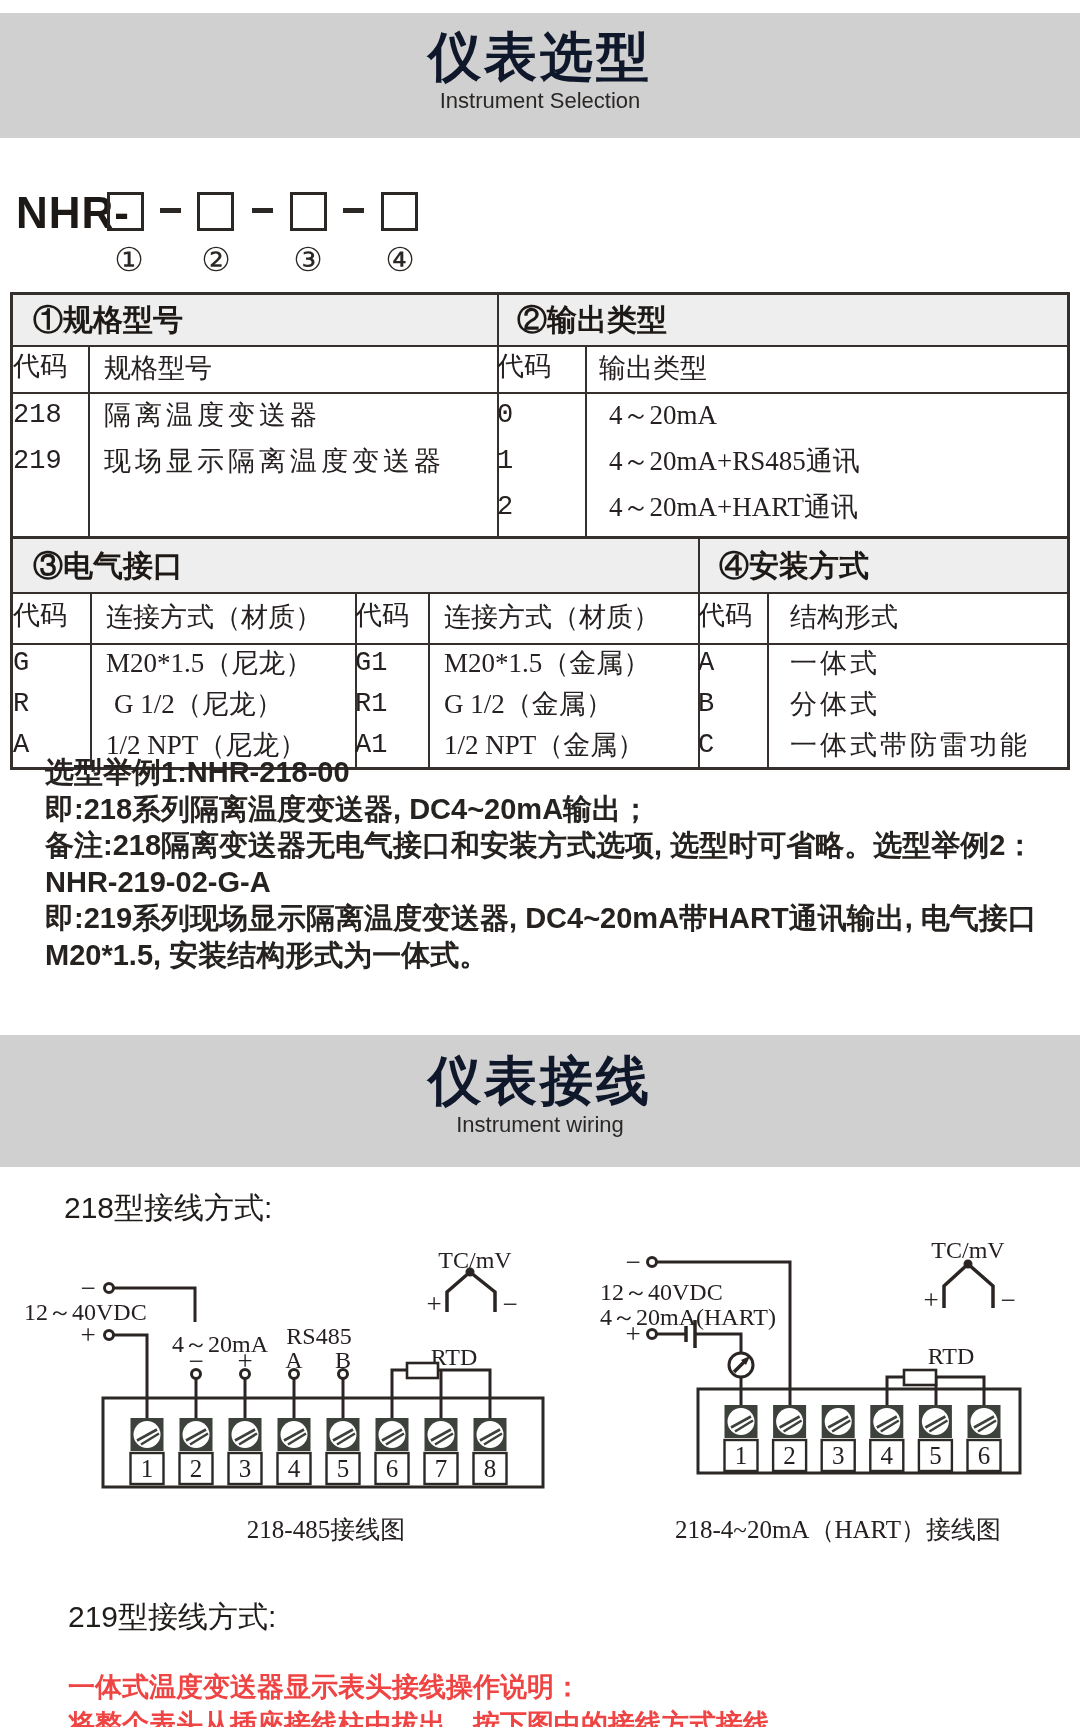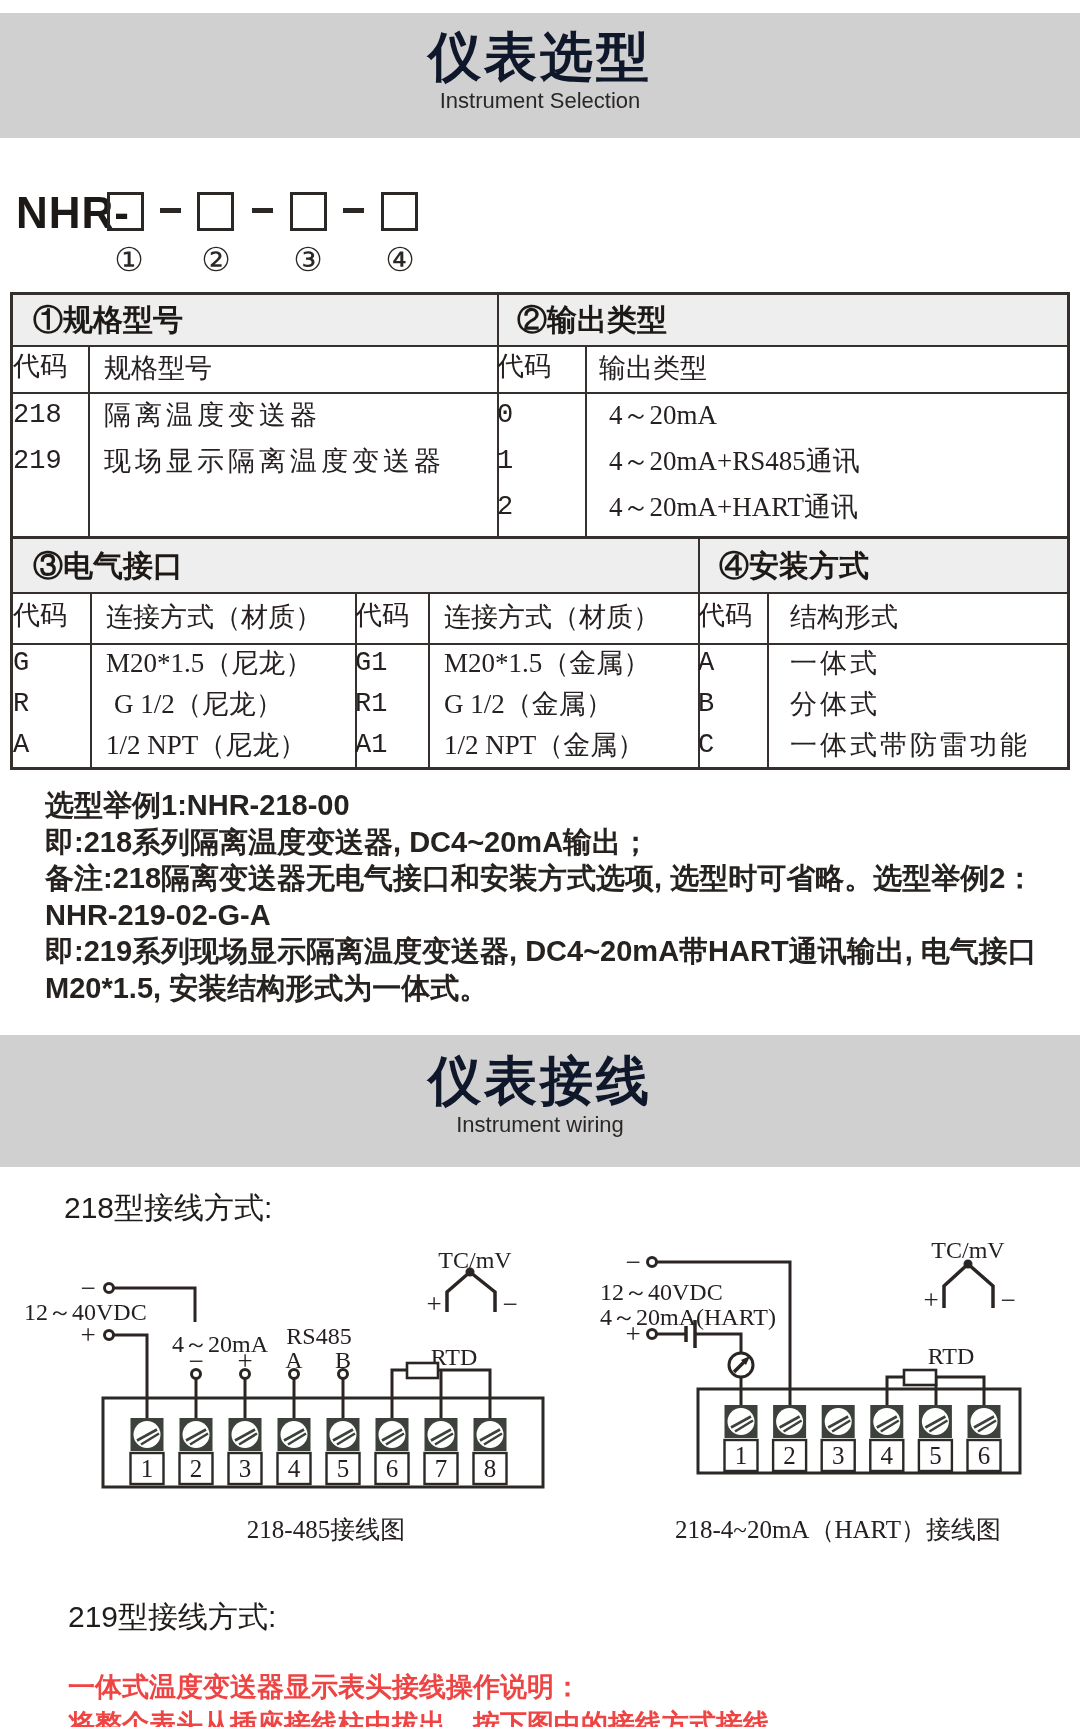--- a/index.html
+++ b/index.html
@@ -17,21 +17,21 @@
        border:3px solid #35302d;box-sizing:border-box;}
   .hdrstrip{position:absolute;left:0;width:1054px;background:#efeeee;}
   .vline{position:absolute;width:2px;background:#35302d;}
   .hline{position:absolute;left:0;width:1054px;height:2px;background:#35302d;}
   .hline-thick{position:absolute;left:0;width:1054px;height:3px;background:#35302d;}
   .sect-title{position:absolute;font-size:30px;font-weight:700;color:#1d1916;}
   .cellc{position:absolute;font-size:27px;
          font-family:Liberation Mono, monospace;border-radius:12px;}
   .celll{position:absolute;text-align:left;font-size:27px;
          font-family:"Liberation Serif","DejaVu Serif",serif;}
-  .notes{position:absolute;left:45px;top:787px;font-size:29px;font-weight:700;
+  .notes{position:absolute;left:45px;top:754px;font-size:29px;font-weight:700;
          color:#262220;line-height:36.5px;letter-spacing:0px;}
   .wire-head{position:absolute;font-size:30px;font-weight:500;color:#1f1c1a;}
   .bottom-lines{position:absolute;left:68px;top:1638px;font-size:27px;font-weight:700;
                 color:#ef4444;line-height:37px;margin-top:31px;}
   svg text{font-family:"Liberation Serif","DejaVu Serif",serif;fill:#262120;}
   svg .wl{font-size:24px;}
   svg .sign{font-size:27px;}
   svg .cap{font-size:25px;}
 </style>
 </head>

